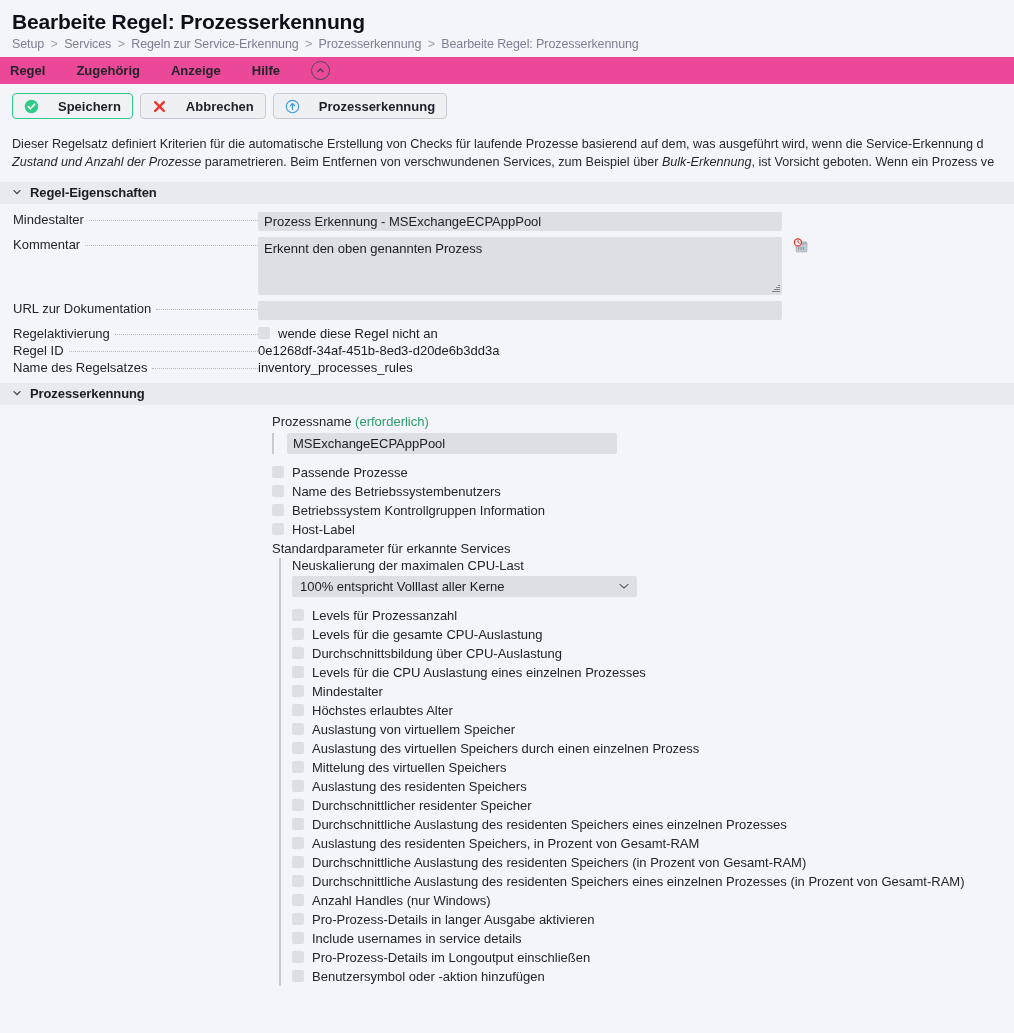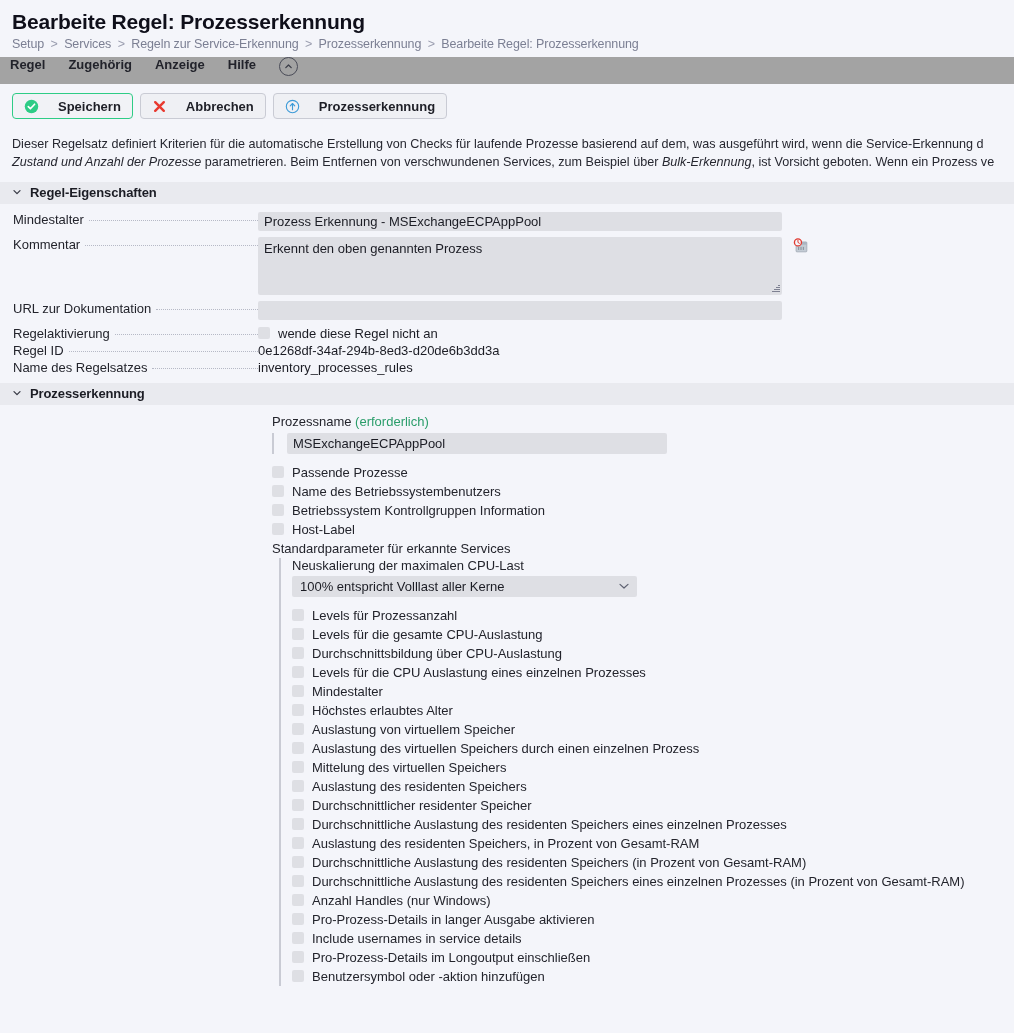--- a/index.html
+++ b/index.html
@@ -30,25 +30,26 @@
   .breadcrumb {
     font-size: 12.5px;
     color: #7b7f93;
     white-space: nowrap;
     letter-spacing: -0.1px;
   }
   .breadcrumb .sep { padding: 0 3px; color: #9a9daf; }
 
   
   .tabbar {
-    background: #a3a3a3;
+    background: #ec4899;
     height: 27px;
     display: flex;
+    align-items: center;
     padding: 0 10px;
-    gap: 0;
+    gap: 8px;
   }
   .tabbar .tab {
     font-size: 13px;
     font-weight: bold;
     color: #22232b;
     padding: 0 13px 0 0;
     margin-right: 10px;
     cursor: pointer;
     white-space: nowrap;
   }
@@ -209,21 +210,21 @@
   .pd-right { flex: 1 1 auto; }
 
   .flabel { font-size: 13px; color: #23242c; margin-bottom: 4px; }
   .req { color: #2a9d6a; }
 
   .indent {
     border-left: 2px solid #c9cbd4;
     padding-left: 13px;
     margin-bottom: 9px;
   }
-  .indent .field { width: 380px; height: 21px; }
+  .indent .field { width: 330px; height: 21px; }
 
   .cklist { margin: 0; }
   .ckrow {
     display: flex;
     align-items: center;
     gap: 8px;
     height: 19px;
     font-size: 13px;
     color: #23242c;
     white-space: nowrap;
@@ -390,21 +391,21 @@
         <span class="plaintext">wende diese Regel nicht an</span>
       </div>
     </div>
 
     <div class="prow row-tight">
       <div class="plabel">
         <span class="txt">Regel ID</span>
         <span class="dots"></span>
       </div>
       <div class="pvalue">
-        <span class="plaintext">0e1268df-34af-294b-8ed3-d20de6b3dd3a</span>
+        <span class="plaintext">0e1268df-34af-451b-8ed3-d20de6b3dd3a</span>
       </div>
     </div>
 
     <div class="prow row-tight">
       <div class="plabel">
         <span class="txt">Name des Regelsatzes</span>
         <span class="dots"></span>
       </div>
       <div class="pvalue">
         <span class="plaintext">inventory_processes_rules</span>

